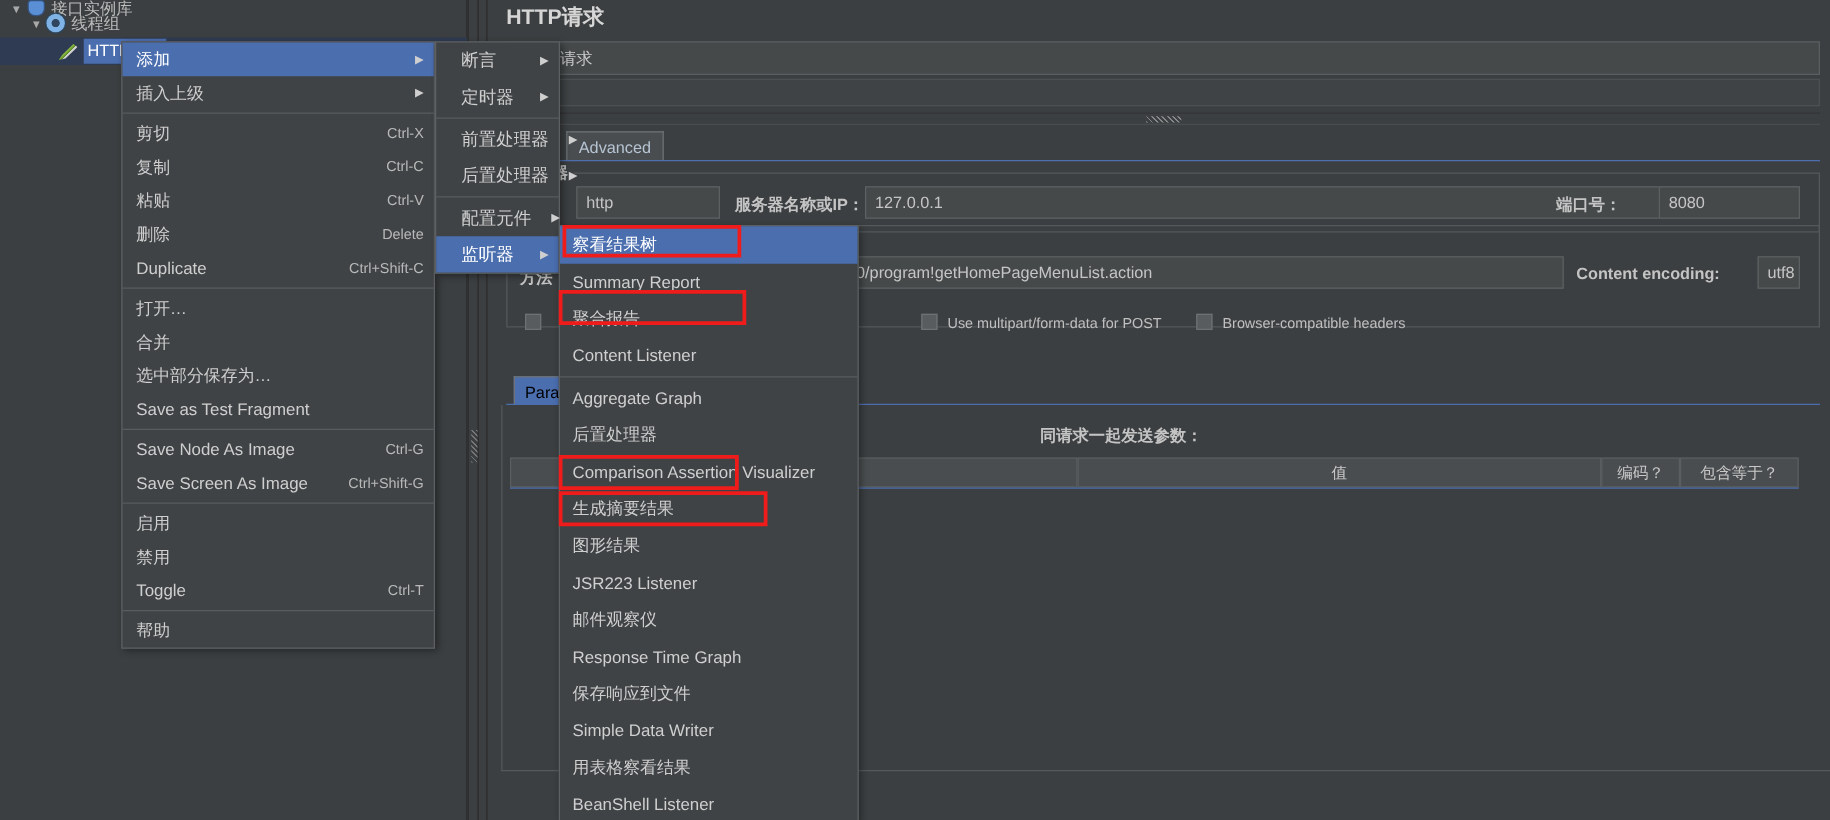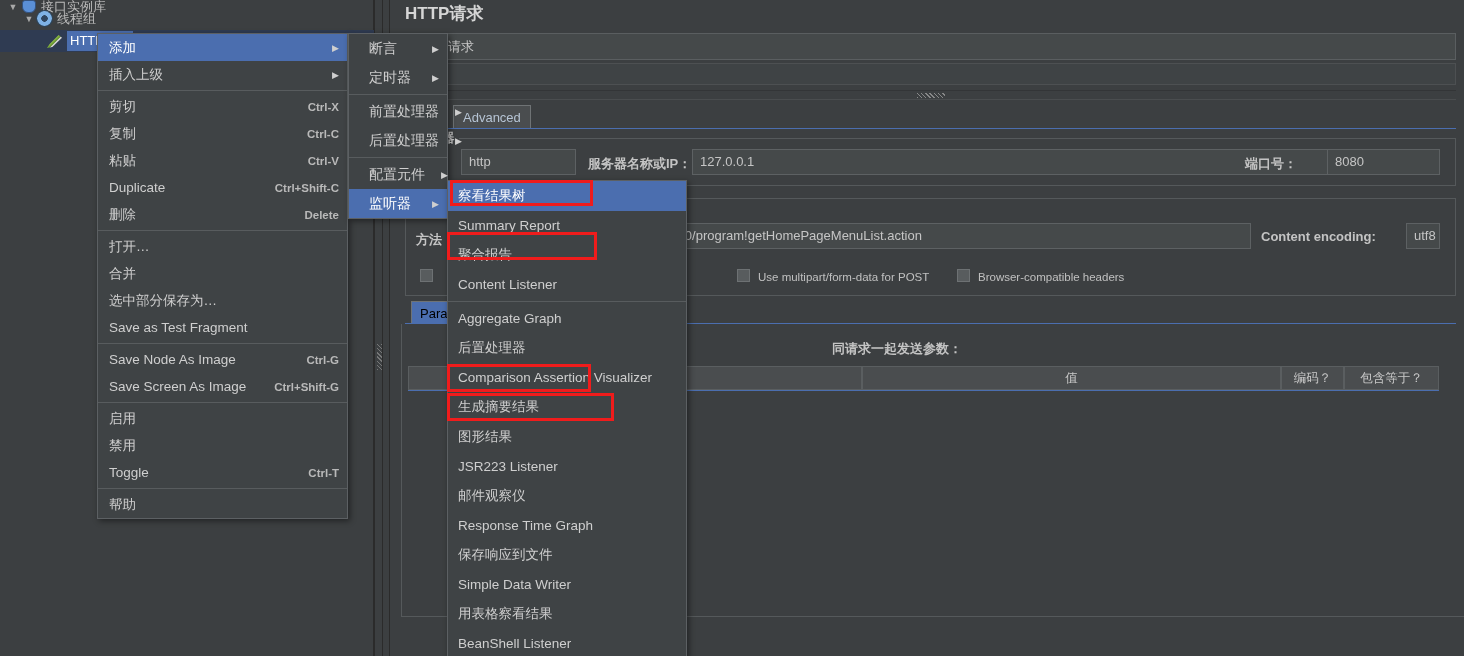--- a/index.html
+++ b/index.html
@@ -127,21 +127,21 @@
   
   .menu {
     position: absolute; background: #3f4345; border: 1px solid #5c6063; z-index: 50;
     box-shadow: 2px 2px 6px rgba(0,0,0,.45);
   }
   .mi {
     position: relative; height: 27px; display:flex; align-items:center;
     padding: 0 8px 0 11px; font-size: 13.5px; color: #cfcfcf; white-space: nowrap;
   }
   .mi.hl { background: #4b6eaf; color: #ffffff; }
-  .mi .acc { margin-left: auto; padding-left: 22px; font-size: 11.5px; color: #b9b9b9; font-weight: bold; }
+  .mi .acc { margin-left: auto; padding-left: 22px; font-size: 11.5px; color: #b9b9b9; font-weight: normal; }
   .mi .arw {
     margin-left: auto; padding-left: 16px; font-size: 9px; color: #cfcfcf;
   }
   .msep { height: 1px; background: #585c5e; margin: 2px 0; }
 
   .menu2 .mi { height: 29px; font-size: 14px; padding-left: 20px; }
   .menu3 .mi { height: 29.5px; font-size: 13.5px; padding-left: 10px; }
 
   
   .redbox {
@@ -207,21 +207,21 @@
 
     <div class="gbox" style="left:8px; top:138px; width:1051px; height:48px;">
       <div class="gbox-title">服务器</div>
       <div class="inp" style="position:absolute; left:55px; top:10px; width:115px;">http</div>
       <div class="lbl-b" style="position:absolute; left:182px; top:16px;">服务器名称或IP：</div>
       <div class="inp" style="position:absolute; left:286px; top:10px; width:748px;">127.0.0.1</div>
       <div class="lbl-b" style="position:absolute; left:839px; top:16px;text-align:right;">端口号：</div>
       <div class="inp" style="position:absolute; left:921px; top:10px; width:113px;">8080</div>
     </div>
 
-    <div class="gbox" style="left:8px; top:198px; width:1051px; height:98px;">
+    <div class="gbox" style="left:8px; top:180px; width:1051px; height:82px;">
       <div class="lbl-b" style="position:absolute; left:10px; top:32px;">方法</div>
       <div class="inp" style="position:absolute; left:187px; top:24px; width:658px;">epgapi/web/v40/program!getHomePageMenuList.action</div>
       <div class="lbl-b" style="position:absolute; left:855px; top:30px;">Content encoding:</div>
       <div class="inp" style="position:absolute; left:1000px; top:24px; width:34px;">utf8</div>
 
       <div style="position:absolute; left:14px; top:70px; display:flex; align-items:center; gap:6px;">
         <span class="chk"></span>
       </div>
       <div style="position:absolute; left:180px; top:72px;" class="chk-lbl">oAlive</div>
       <span class="chk" style="position:absolute; left:331px; top:70px;"></span>
@@ -259,26 +259,26 @@
     </div>
     <div class="mi">
       <span>复制</span>
       <span class="acc">Ctrl-C</span>
     </div>
     <div class="mi">
       <span>粘贴</span>
       <span class="acc">Ctrl-V</span>
     </div>
     <div class="mi">
+      <span>删除</span>
+      <span class="acc">Delete</span>
+    </div>
+    <div class="mi">
       <span>Duplicate</span>
       <span class="acc">Ctrl+Shift-C</span>
-    </div>
-    <div class="mi">
-      <span>删除</span>
-      <span class="acc">Delete</span>
     </div>
     <div class="msep"></div>
     <div class="mi">
       <span>打开…</span>
     </div>
     <div class="mi">
       <span>合并</span>
     </div>
     <div class="mi">
       <span>选中部分保存为…</span>

